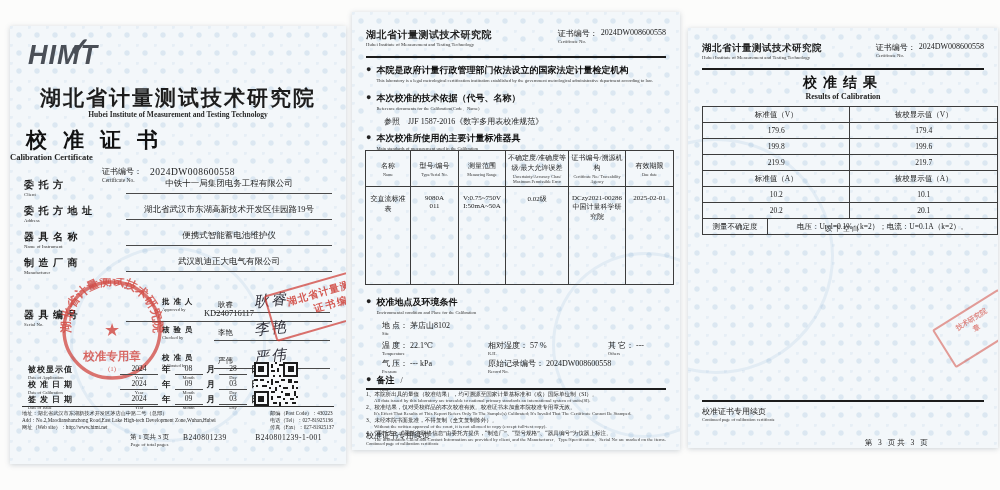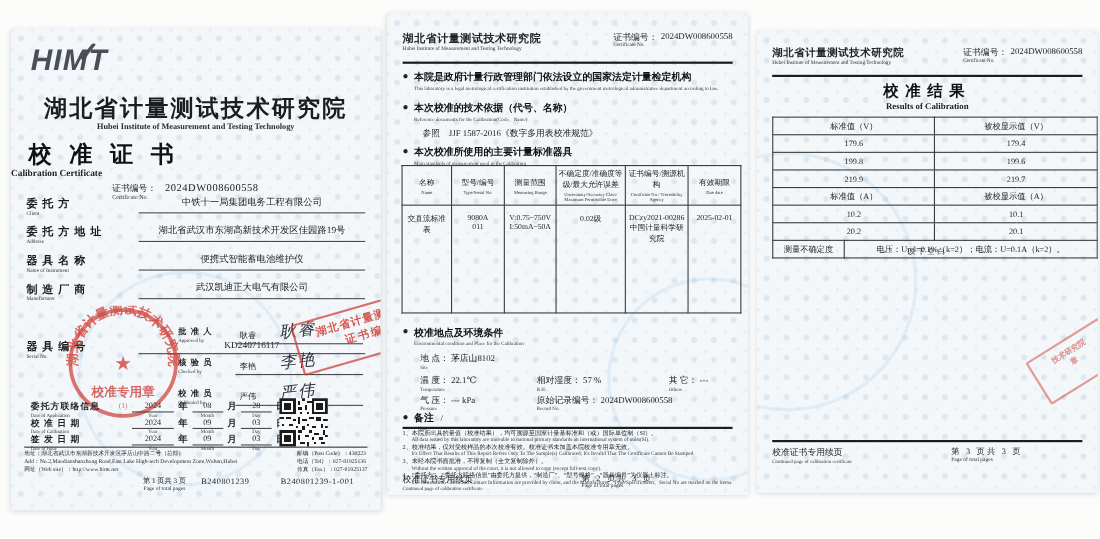--- a/index.html
+++ b/index.html
@@ -88,21 +88,21 @@
   .chead .hl .cn{font-size:10px;font-weight:bold;letter-spacing:0.5px;}
   .chead .hl .en{font-size:4.8px;color:#333;}
   .chead .hr .row{display:flex;}
   .chead .hr .cn{font-size:8px;}
   .chead .hr .num{font-size:8px;margin-left:3px;}
   .chead .hr .en{font-size:4.8px;color:#333;}
   .hrule{position:absolute;left:14px;right:14px;border-top:2.5px solid #1c1c1c;}
   .cfoot{position:absolute;left:14px;right:14px;display:flex;}
   .cfoot .fl .cn{font-size:8px;}
   .cfoot .fl .en{font-size:4.5px;color:#333;}
-  .cfoot .fp{margin-left:90px;text-align:left;}
+  .cfoot .fp{margin-left:90px;text-align:right;margin-top:32px;}
   .cfoot .fp .cn{font-size:7.5px;letter-spacing:2px;}
   .cfoot .fp .en{font-size:5px;color:#333;}
   .frule{position:absolute;left:14px;right:14px;border-top:2px solid #1c1c1c;}
 
   
   .bullet-sec{position:absolute;left:14px;right:14px;}
   .bullet-sec .bl{display:flex;align-items:flex-start;}
   .bullet-sec .dot{font-size:9px;margin-right:5px;line-height:11px;}
   .bullet-sec .bt .cn{font-size:9px;font-weight:bold;color:#111;}
   .bullet-sec .bt .en{font-size:4.6px;color:#333;margin-top:1px;}
@@ -231,21 +231,21 @@
     <text x="52" y="93" text-anchor="middle" font-size="7" fill="rgba(206,55,48,0.85)">(1)</text>
   </svg>
 
   <div class="stamp-rect">
     <div class="l1">湖北省计量测</div>
     <div class="l2">证书编</div>
   </div>
 
   <div class="daterow" style="top:338px;">
     <div class="dlab">
-        <div class="cn">委托方联络信息</div>
+        <div class="cn">被校显示值</div>
       <div class="en">Date of Application</div>
       </div>
     <div class="dcol">
         <div class="dval">2024</div>
       <div class="den">Year</div>
       </div>
     <span class="dunit">年</span>
     <div class="dcol" style="width:28px;">
         <div class="dval">08</div>
       <div class="den">Month</div>

